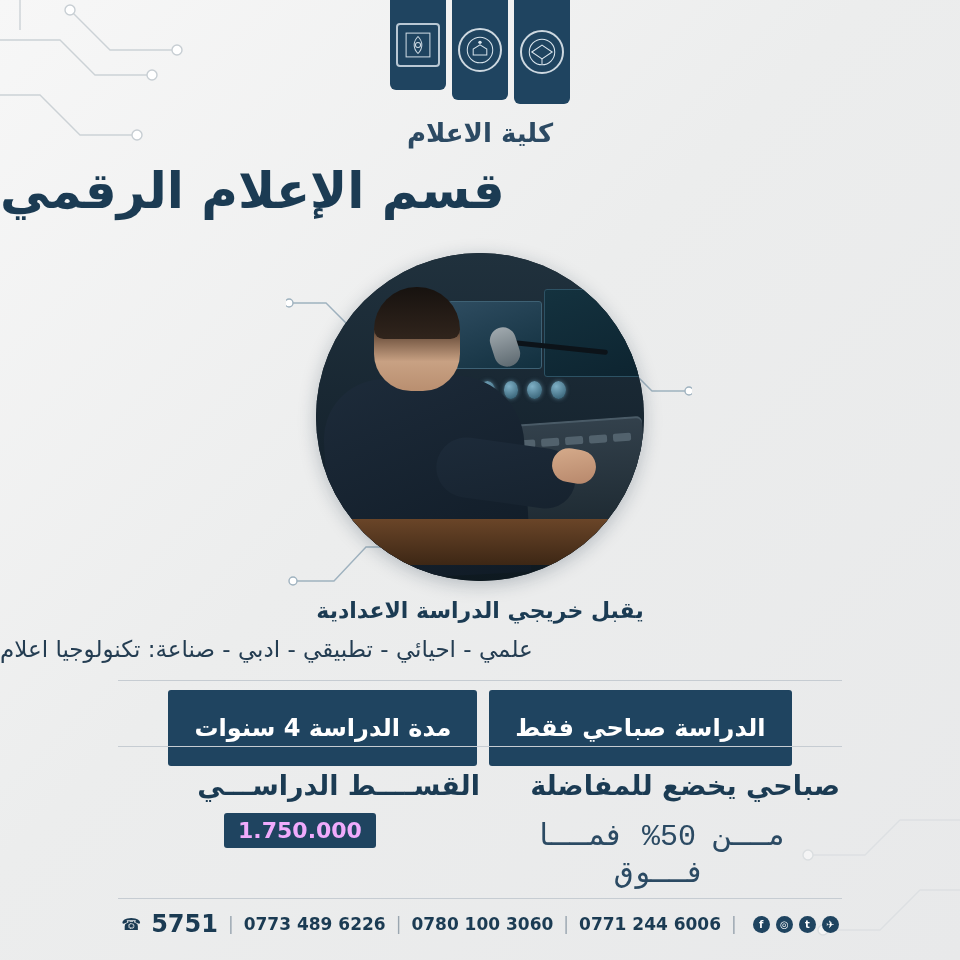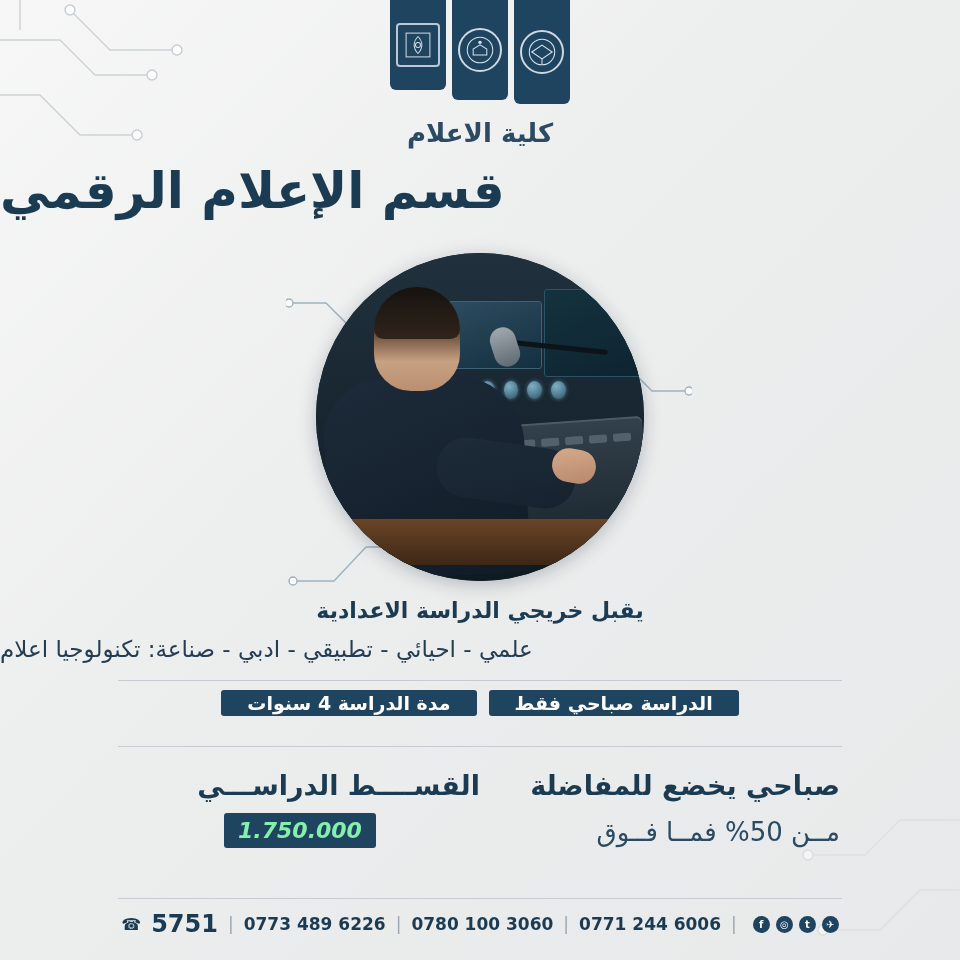--- a/index.html
+++ b/index.html
@@ -227,23 +227,23 @@
     top: 690px;
     left: 0; right: 0;
     display: flex;
     justify-content: center;
     gap: 12px;
     direction: rtl;
   }
   .pill {
     background: #1f4460;
     color: #ffffff;
-    font-size: 19px;
-    font-weight: bold;
-    padding: 2px 26px;
+    font-size: 24px;
+    font-weight: bold;
+    padding: 24px 26px;
     border-radius: 3px;
     white-space: nowrap;
   }
 
   
   .cols {
     position: absolute;
     top: 770px;
     left: 120px;
     right: 120px;
@@ -253,45 +253,45 @@
   .col { width: 50%; }
   .col-head {
     color: #1b3b53;
     font-size: 27px;
     font-weight: bold;
     text-align: right;
   }
   .col-sub {
     margin-top: 16px;
     color: #2b4a63;
-    font-size: 26px;
-    text-align: right;
+    font-size: 30px;
+    text-align: center;
+    font-family: Liberation Mono, monospace;
   }
   .fee-row {
     margin-top: 12px;
     display: flex;
     align-items: center;
     justify-content: center;
     gap: 14px;
     direction: rtl;
   }
   .fee-label {
     color: #1b3b53;
     font-size: 24px;
     font-weight: bold;
   }
   .fee-amount {
     background: #1f4460;
-    color: #86efac;
+    color: #f0abfc;
     font-size: 22px;
     font-weight: bold;
     padding: 5px 14px;
     border-radius: 3px;
     direction: ltr;
-    font-style: italic;
   }
 
   
   .footer {
     position: absolute;
     bottom: 22px;
     left: 0; right: 0;
     display: flex;
     align-items: center;
     justify-content: center;

